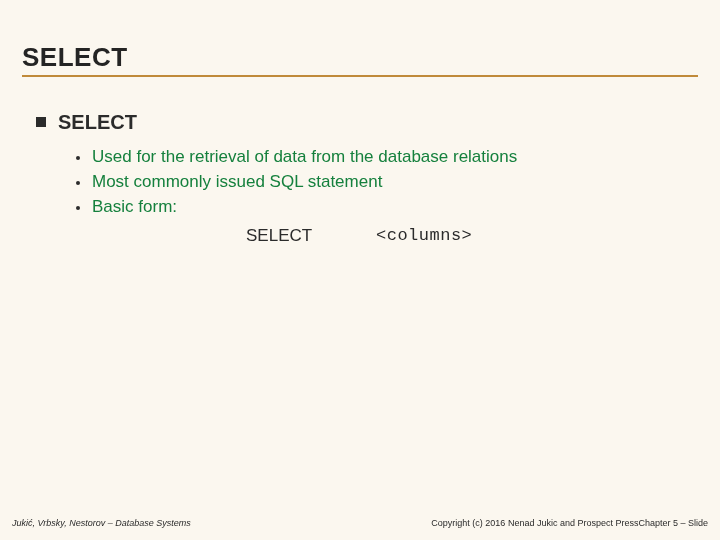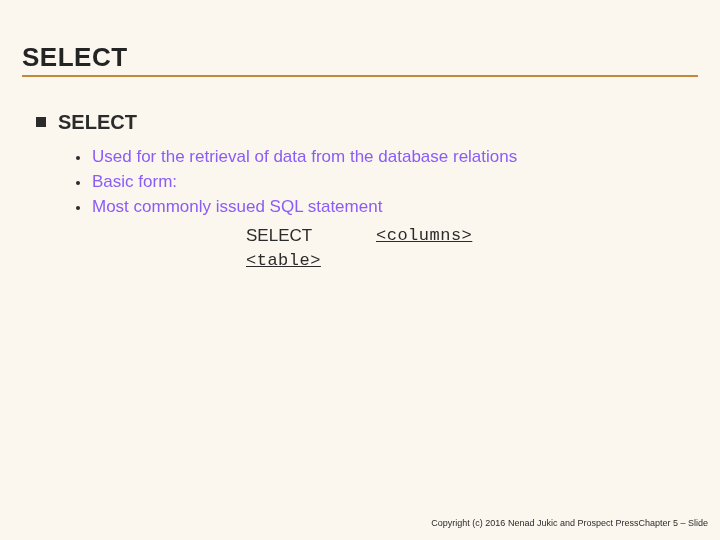--- a/index.html
+++ b/index.html
@@ -68,39 +68,38 @@
     height: 4px;
     border-radius: 50%;
     background: #2b2b2b;
     margin-top: 10px;
     margin-right: 12px;
     flex: 0 0 auto;
   }
   .lvl2 .text {
     font-size: 17px;
     line-height: 1.35;
-    color: #8b5cf6;
+    color: #15803d;
   }
   .code-block {
     padding-left: 170px;
     padding-top: 2px;
   }
   .code-row {
     display: flex;
     font-size: 17px;
     line-height: 1.5;
   }
   .code-kw {
     width: 130px;
     font-family: Arial, Helvetica, sans-serif;
   }
   .code-arg {
     font-family: "Courier New", Courier, monospace;
     letter-spacing: 0.5px;
-    text-decoration: underline;
   }
   .footer {
     position: absolute;
     bottom: 12px;
     left: 0;
     right: 0;
     padding: 0 12px;
     display: flex;
     justify-content: space-between;
     align-items: flex-end;
@@ -136,39 +135,39 @@
 
     <div class="lvl2-group">
 
       <div class="lvl2">
         <div class="dot"></div>
         <div class="text">Used for the retrieval of data from the database relations</div>
       </div>
 
       <div class="lvl2">
         <div class="dot"></div>
-        <div class="text">Basic form:</div>
+        <div class="text">Most commonly issued SQL statement</div>
       </div>
 
       <div class="lvl2">
         <div class="dot"></div>
-        <div class="text">Most commonly issued SQL statement</div>
+        <div class="text">Basic form:</div>
       </div>
 
       <div class="code-block">
         <div class="code-row">
           <span class="code-kw">SELECT</span>
           <span class="code-arg">&lt;columns&gt;</span>
         </div>
         <div class="code-row">
-          <span class="code-arg">&lt;table&gt;</span>
         </div>
       </div>
 
     </div>
   </div>
 
   <div class="footer">
+    <div class="left">Jukić, Vrbsky, Nestorov – Database Systems</div>
     <div class="center">Copyright (c) 2016 Nenad Jukic and Prospect Press</div>
     <div class="right">Chapter 5 – Slide</div>
   </div>
 
 </div>
 
 </body></html>

